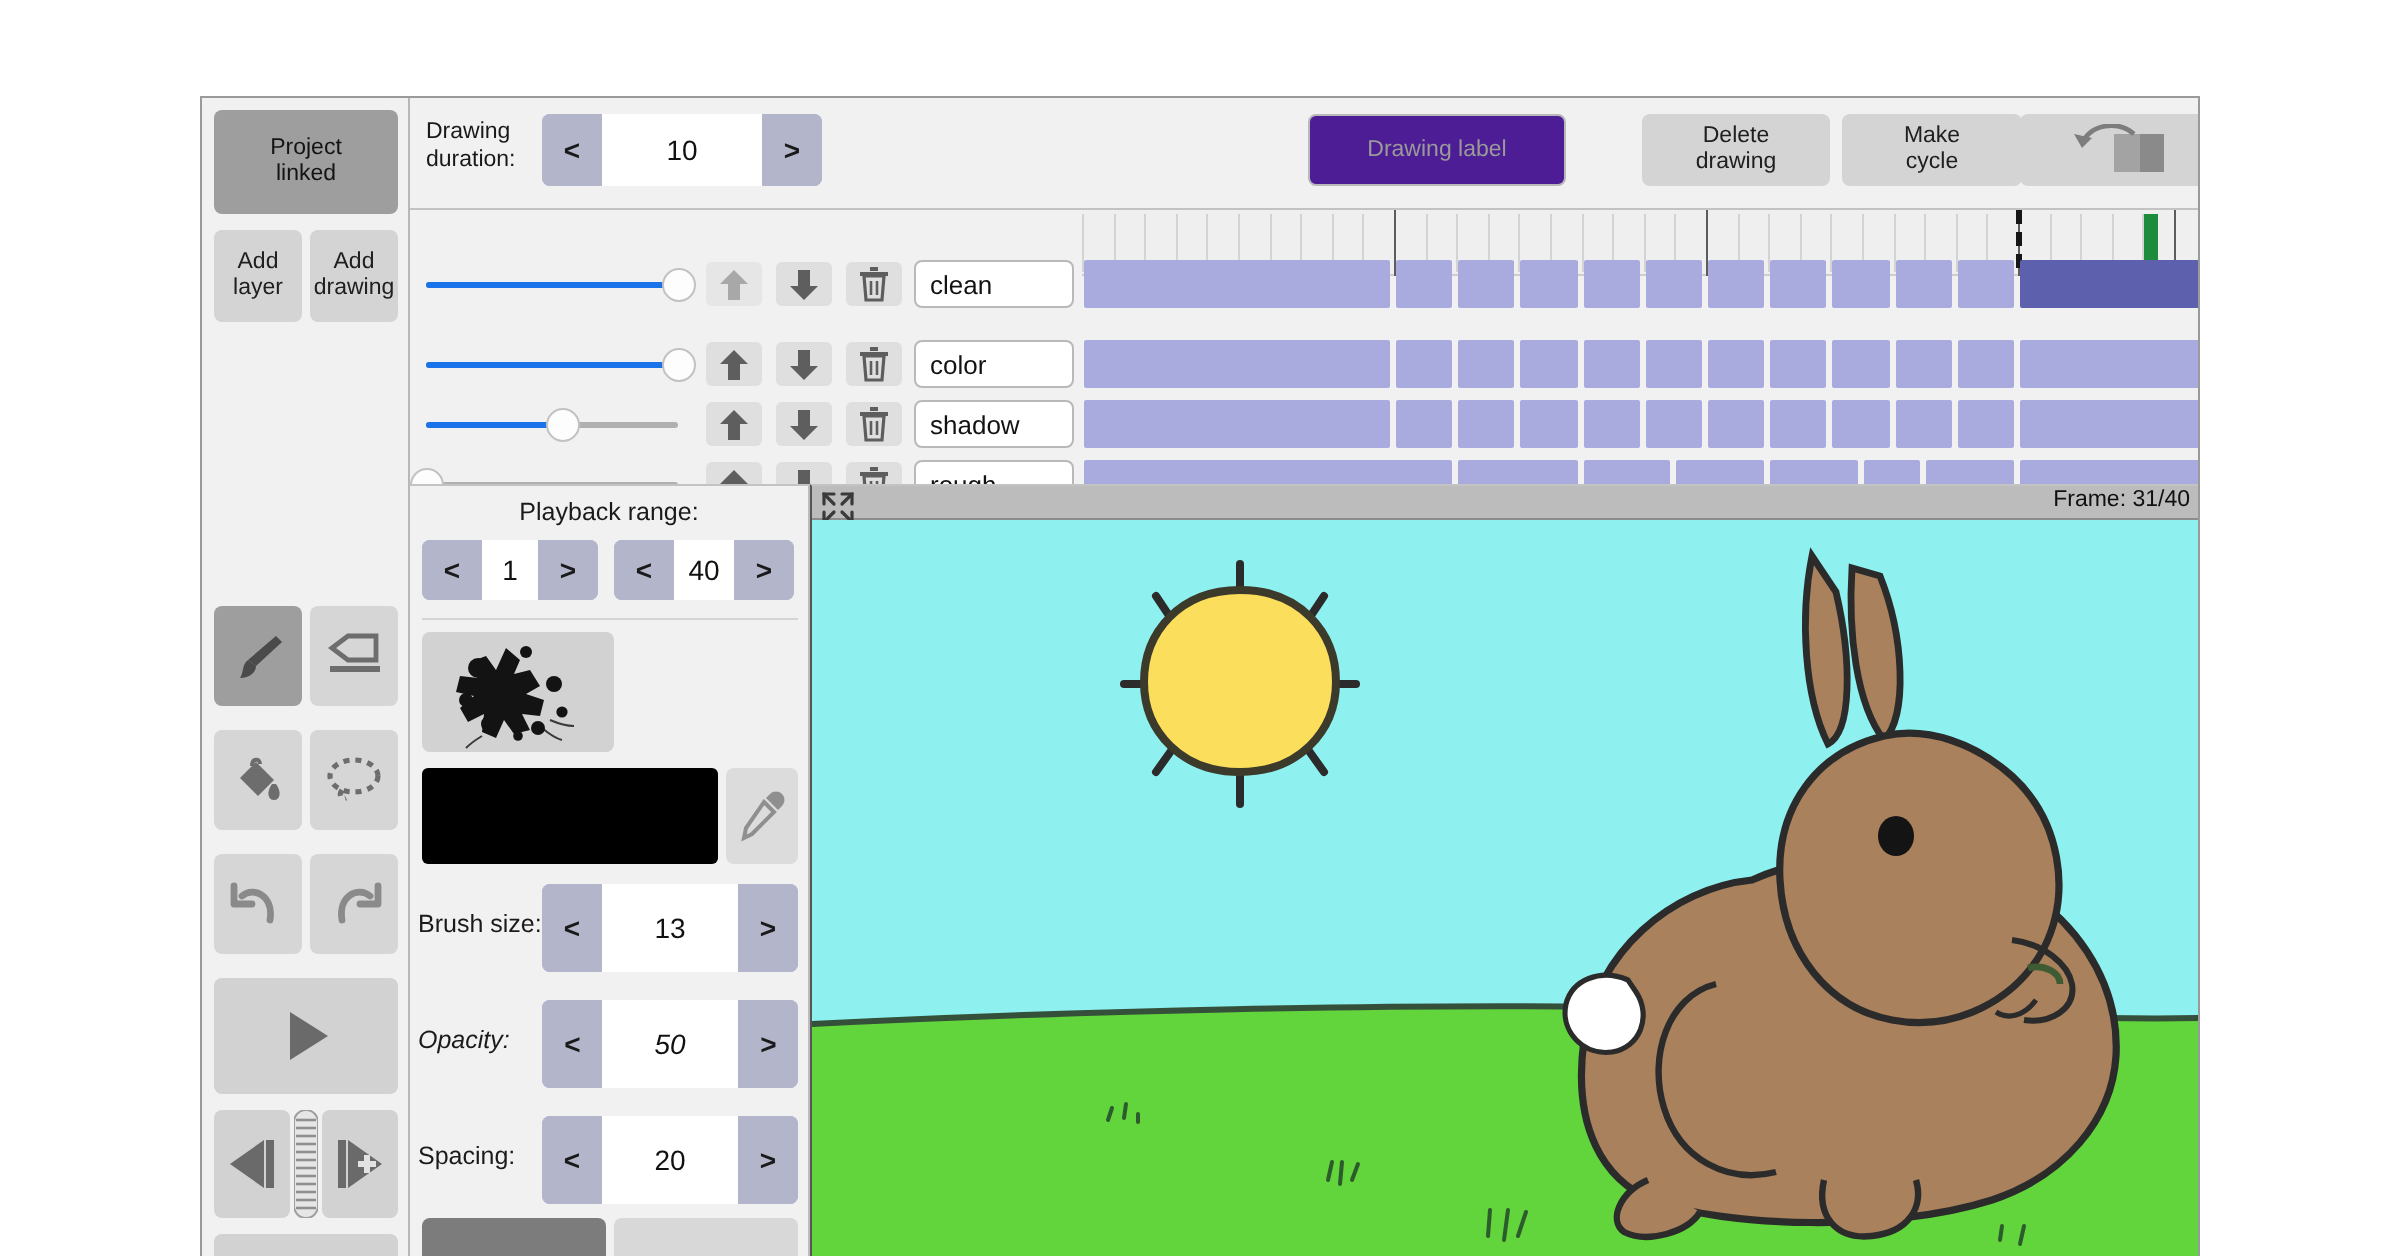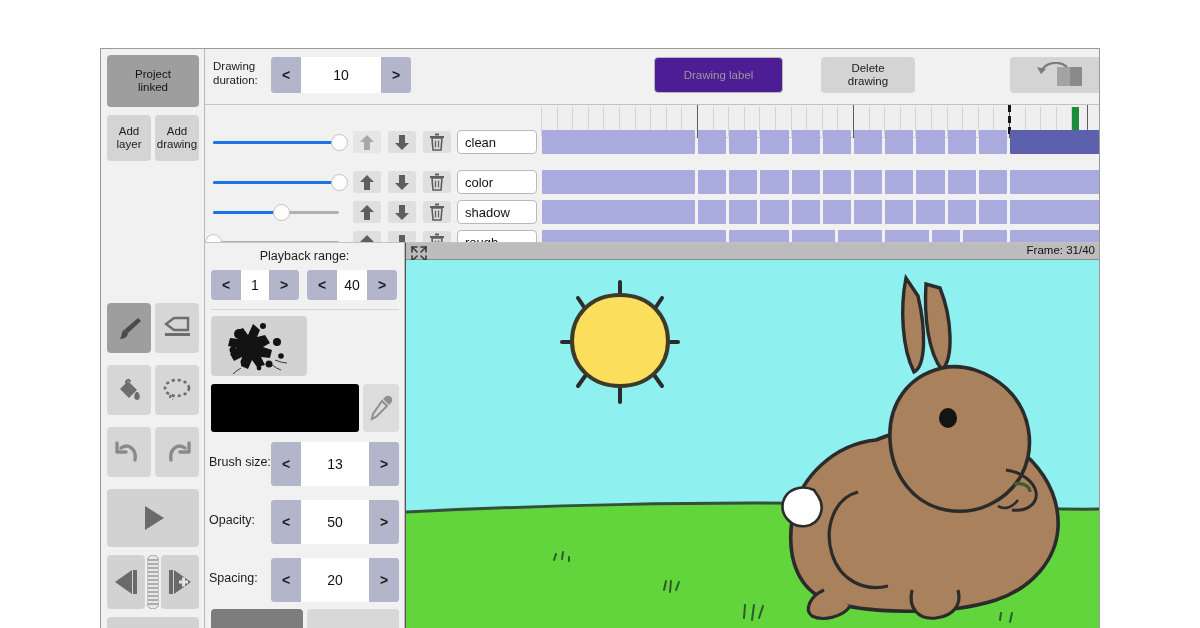--- a/index.html
+++ b/index.html
@@ -158,21 +158,21 @@
                    background:#d2d2d2; border-radius:4px; overflow:hidden;}
   #btn-rand { position:absolute; left:106px; top:73px; width:88px; height:60px; border-radius:4px; }
   #color-swatch { position:absolute; left:6px; top:141px; width:148px; height:48px;
                   background:#000000; border-radius:3px; }
   #btn-picker { position:absolute; left:158px; top:141px; width:36px; height:48px;
                 background:#dcdcdc; border-radius:4px; display:flex; align-items:center; justify-content:center;}
   .optrow { position:absolute; left:0; width:200px; height:48px; }
   .optrow .olabel { position:absolute; left:4px; top:15px; font-size:12.5px; color:#1b1b1b; }
   .optrow .stepper { position:absolute; left:66px; top:2px; width:128px; height:44px; }
   #opt-brush { top:197px; }
-  #opt-opac  { top:255px; }
+  #opt-opac  { top:255px;font-style:italic; }
   #opt-space { top:313px; }
   #bot-a { position:absolute; left:6px; top:366px; width:92px; height:26px; border-radius:4px; background:#7c7c7c;}
   #bot-b { position:absolute; left:102px; top:366px; width:92px; height:26px; border-radius:4px; background:#d8d8d8;}
 
   
   #canvaswrap {
     position:absolute; left:304px; top:193px; right:0; bottom:0;
     border-top:1px solid #c3c3c3; border-left:1px solid #555;
     background:#8ef0ef;
   }
@@ -313,20 +313,24 @@
     </div>
 
 
     <div id="drawing-label-field">
       <span>Drawing label</span>
     </div>
 
     <div class="btn" id="btn-deldrawing">
       <span style="white-space:pre-line">Delete
 drawing</span>
+    </div>
+    <div class="btn" id="btn-makecycle">
+      <span style="white-space:pre-line">Make
+cycle</span>
     </div>
 
     <div id="btn-flipback" class="btn">
       <span>
         <svg width="62" height="26" viewBox="0 0 62 26">
           <rect x="28" y="5" width="13" height="19" fill="#a3a3a3"></rect>
           <rect x="41" y="5" width="12" height="19" fill="#8a8a8a"></rect>
           <path d="M38 5 C30 -2 16 0 12 10" fill="none" stroke="#7d7d7d" stroke-width="2.4"></path>
           <path d="M8 5 L12 12 L17 7" fill="#7d7d7d"></path>
         </svg>

